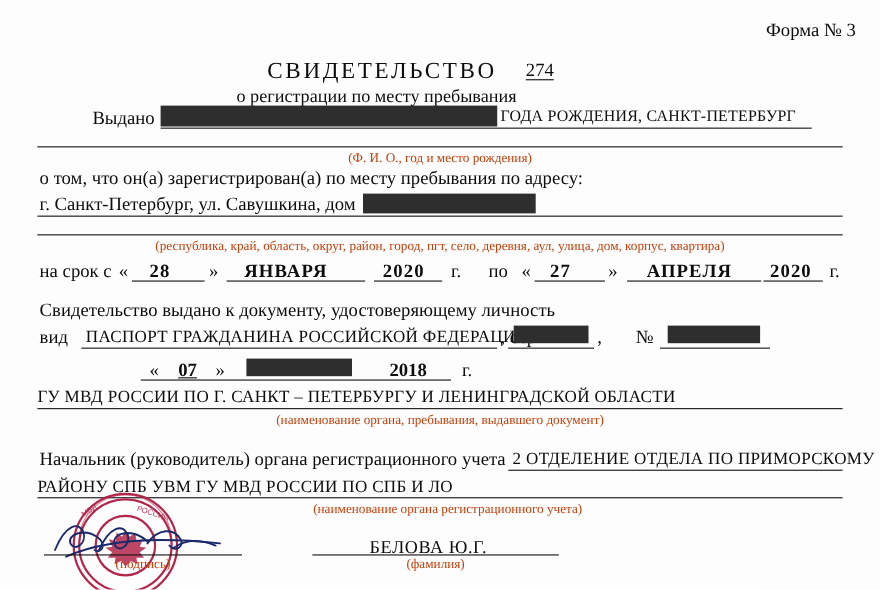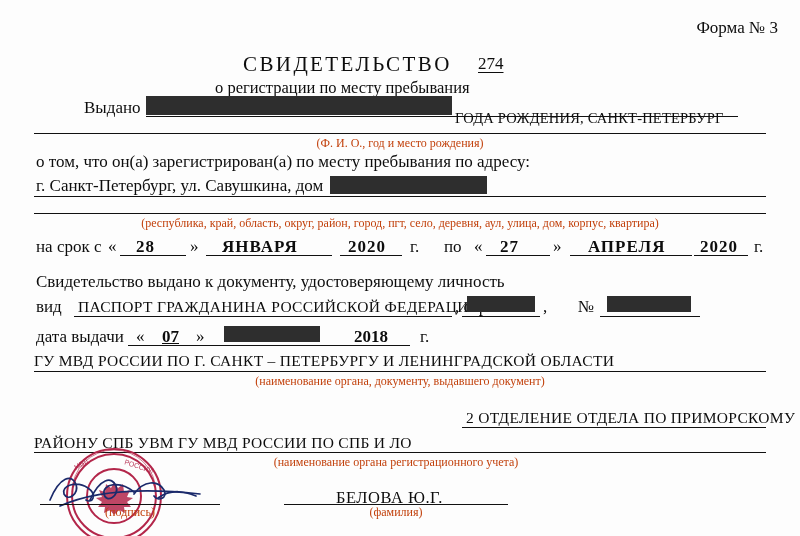--- a/index.html
+++ b/index.html
@@ -40,21 +40,21 @@
     font-size: 17px;
     text-decoration: underline;
     text-underline-offset: 3px;
   }
   .subtitle {
     top: 78px; left: 215px;
     font-size: 16.5px;
   }
 
   .lbl-vydano { top: 98px; left: 84px; font-size: 17px; }
-  .tail-dob { top: 98px; left: 455px; font-size: 14.5px; letter-spacing: .2px; margin-top: 12px; }
+  .tail-dob { top: 98px; left: 455px; font-size: 14.5px; letter-spacing: .2px; }
 
   .redact {
     position: absolute;
     background: #2e2e2e;
   }
   .r1 { top: 96px; left: 146px; width: 306px; height: 19px; }
   .r2 { top: 176px; left: 330px; width: 157px; height: 18px; }
   .r3 { top: 296px; left: 467px; width: 68px; height: 16px; }
   .r4 { top: 296px; left: 607px; width: 84px; height: 16px; }
   .r5 { top: 326px; left: 224px; width: 96px; height: 16px; }
@@ -156,39 +156,39 @@
   <div class="rule" style="top:316px; left:74px; width:378px;"></div>
 
   <div class="abs line-text" style="top:297px; left:455px;">, серия</div>
   <div class="redact r3"></div>
   <div class="rule" style="top:316px; left:462px; width:78px;"></div>
   <div class="abs line-text" style="top:297px; left:543px;">,</div>
   <div class="abs line-text" style="top:297px; left:578px;">№</div>
   <div class="redact r4"></div>
   <div class="rule" style="top:316px; left:600px; width:100px;"></div>
 
-  <div class="abs line-text" style="top:327px; left:36px;">дата выдачи</div>
   <div class="abs line-text" style="top:327px; left:136px;">«</div>
   <div class="abs line-text" style="top:327px; left:162px; font-weight:bold;text-decoration:underline;">07</div>
   <div class="abs line-text" style="top:327px; left:196px;">»</div>
   <div class="redact r5"></div>
   <div class="abs line-text" style="top:327px; left:354px; font-weight:bold;">2018</div>
   <div class="abs line-text" style="top:327px; left:420px;">г.</div>
   <div class="rule" style="top:345px; left:128px; width:282px;"></div>
 
   <div class="abs small-caps-text" style="top:352px; left:34px;">ГУ  МВД  РОССИИ  ПО  Г. САНКТ – ПЕТЕРБУРГУ  И  ЛЕНИНГРАДСКОЙ ОБЛАСТИ</div>
   <div class="rule" style="top:371px; left:34px; width:732px;"></div>
-  <div class="cap" style="top:374px; left:190px; width:420px;">(наименование органа, документу, выдавшего документ)</div>
-
+  <div class="cap" style="top:374px; left:190px; width:420px;">(наименование органа, пребывания, выдавшего документ)</div>
+
+  <div class="abs line-text" style="top:408px; left:36px;">Начальник (руководитель) органа регистрационного учета</div>
   <div class="abs small-caps-text" style="top:409px; left:466px;">2 ОТДЕЛЕНИЕ ОТДЕЛА  ПО ПРИМОРСКОМУ</div>
   <div class="rule" style="top:427px; left:462px; width:304px;"></div>
 
   <div class="abs small-caps-text" style="top:434px; left:34px;">РАЙОНУ СПБ УВМ  ГУ  МВД РОССИИ  ПО СПБ  И  ЛО</div>
   <div class="rule" style="top:452px; left:34px; width:732px;"></div>
-  <div class="cap" style="top:455px; left:186px; width:420px;">(наименование органа регистрационного учета)</div>
+  <div class="cap" style="top:455px; left:197px; width:420px;">(наименование органа регистрационного учета)</div>
 
   <div class="stamp">
     <svg width="170" height="104" viewBox="0 0 170 104" xmlns="http://www.w3.org/2000/svg">
       <g fill="none" stroke="#b3264a" stroke-width="2">
         <circle cx="78" cy="50" r="47"></circle>
         <circle cx="78" cy="50" r="42"></circle>
         <circle cx="78" cy="50" r="27"></circle>
       </g>
       <g fill="#b3264a" opacity="0.85">
         <path d="M78 36 l4 6 5-4 1 8 6-2-3 7 6 1-6 4 4 5-7 0 1 6-6-3-5 5-4-5-6 3 1-6-7 0 4-5-6-4 6-1-3-7 6 2 1-8 5 4z"></path>

